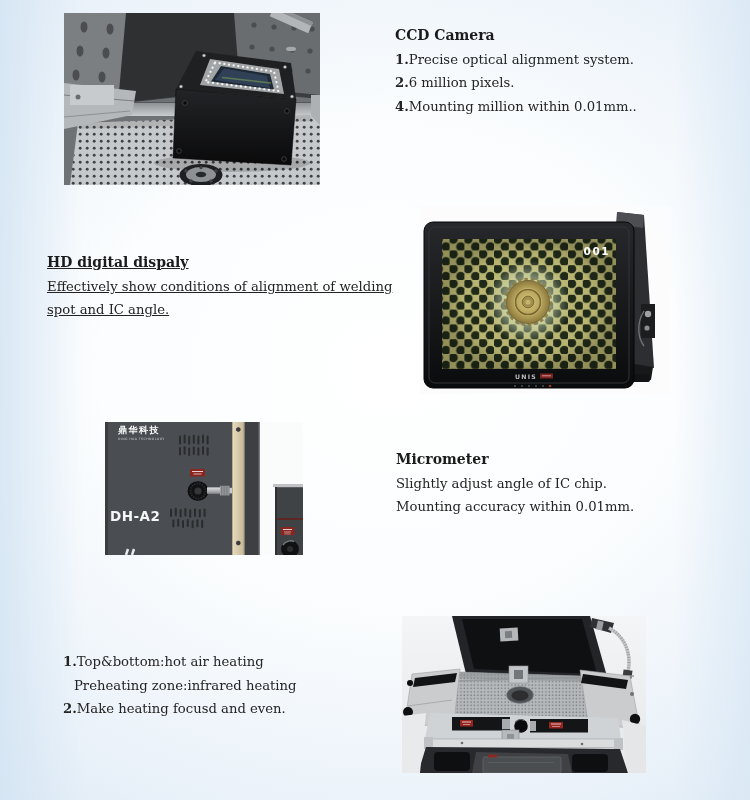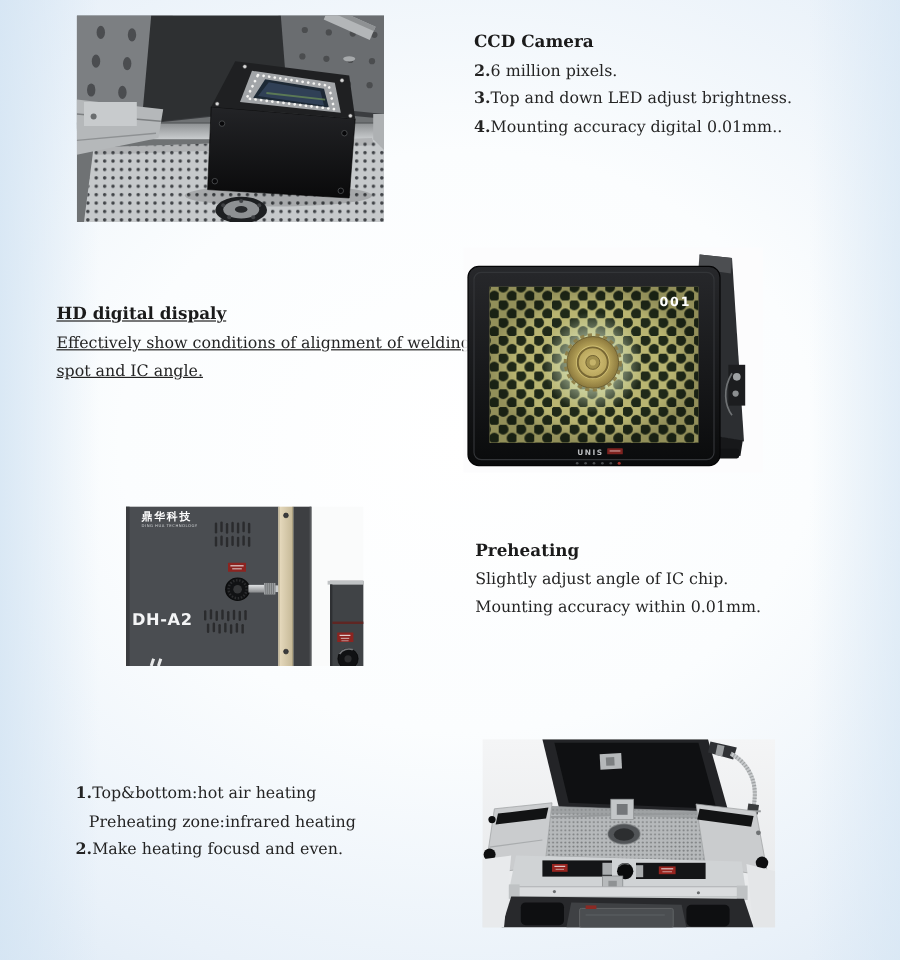--- a/index.html
+++ b/index.html
@@ -15,21 +15,21 @@
   .photo{position:absolute;}
   .photo svg{display:block;width:100%;height:100%;}
   .feature{position:absolute;}
   .feature .h{font-size:14px;font-weight:bold;height:23.7px;line-height:23.7px;white-space:nowrap;color:#1b1b1b;}
   .feature .line{font-size:13.2px;height:23.7px;line-height:23.7px;white-space:nowrap;color:#242424;}
   .feature .line .n{font-weight:bold;}
   .feature .line.indent{padding-left:11px;}
   #ph-ccd{left:64px;top:13px;width:256px;height:172px;}
   #tx-ccd{left:395px;top:24px;width:340px;}
   #tx-display{left:47px;top:251px;width:345px;text-decoration:underline;}
-  #ph-monitor{left:386px;top:206px;width:250px;height:188px;text-align:right;}
+  #ph-monitor{left:420px;top:206px;width:250px;height:188px;text-align:right;}
   #ph-panel{left:103px;top:422px;width:200px;height:133px;}
   #tx-micrometer{left:396px;top:448px;width:330px;}
   #tx-heaters{left:63px;top:650px;width:335px;}
   #ph-station{left:402px;top:616px;width:244px;height:157px;}
   .sans{font-family:"DejaVu Sans","Liberation Sans",sans-serif;}
 </style>
 </head>
 <body>
 
 <div class="canvas">
@@ -127,23 +127,23 @@
           <circle cx="127" cy="168" r="1.7"></circle>
             <circle cx="147" cy="168" r="1.7"></circle>
           <circle cx="137" cy="154.5" r="1.7"></circle>
         </g>
       </g>
     </svg>
   </div>
 
   <div class="feature" id="tx-ccd">
     <div class="h">CCD Camera</div>
+    <div class="line"><b class="n">1.</b><span>Precise optical alignment system.</span></div>
     <div class="line"><b class="n">2.</b><span>6 million pixels.</span></div>
-    <div class="line"><b class="n">3.</b><span>Top and down LED adjust brightness.</span></div>
-    <div class="line"><b class="n">4.</b><span>Mounting accuracy digital 0.01mm..</span></div>
+    <div class="line"><b class="n">4.</b><span>Mounting million within 0.01mm..</span></div>
   </div>
 
   <div class="feature" id="tx-display">
     <div class="h">HD digital dispaly</div>
     <div class="line"><span>Effectively show conditions of alignment of welding</span></div>
     <div class="line"><span>spot and IC angle.</span></div>
   </div>
 
   <div class="photo" id="ph-monitor">
     <svg viewBox="0 0 250 188">
@@ -305,21 +305,21 @@
         <rect x="181" y="109.5" width="7" height="1" fill="#eeeeee" opacity=".6"></rect>
         <rect x="181.5" y="111.5" width="6" height=".9" fill="#eeeeee" opacity=".5"></rect>
         <circle cx="187" cy="127" r="8.5" fill="#101113" stroke="#000" stroke-width=".5"></circle>
         <path d="M180,123 A9,9 0 0 1 191,119.5" stroke="#8e9193" stroke-width="1.4" fill="none" opacity=".8"></path>
         <circle cx="187" cy="127" r="3" fill="#2c2d2f"></circle>
       </g>
     </svg>
   </div>
 
   <div class="feature" id="tx-micrometer">
-    <div class="h">Preheating</div>
+    <div class="h">Micrometer</div>
     <div class="line"><span>Slightly adjust angle of IC chip.</span></div>
     <div class="line"><span>Mounting accuracy within 0.01mm.</span></div>
   </div>
 
   <div class="feature" id="tx-heaters">
     <div class="line"><b class="n">1.</b><span>Top&amp;bottom:hot air heating</span></div>
     <div class="line indent"><span>Preheating zone:infrared heating</span></div>
     <div class="line"><b class="n">2.</b><span>Make heating focusd and even.</span></div>
   </div>
 

